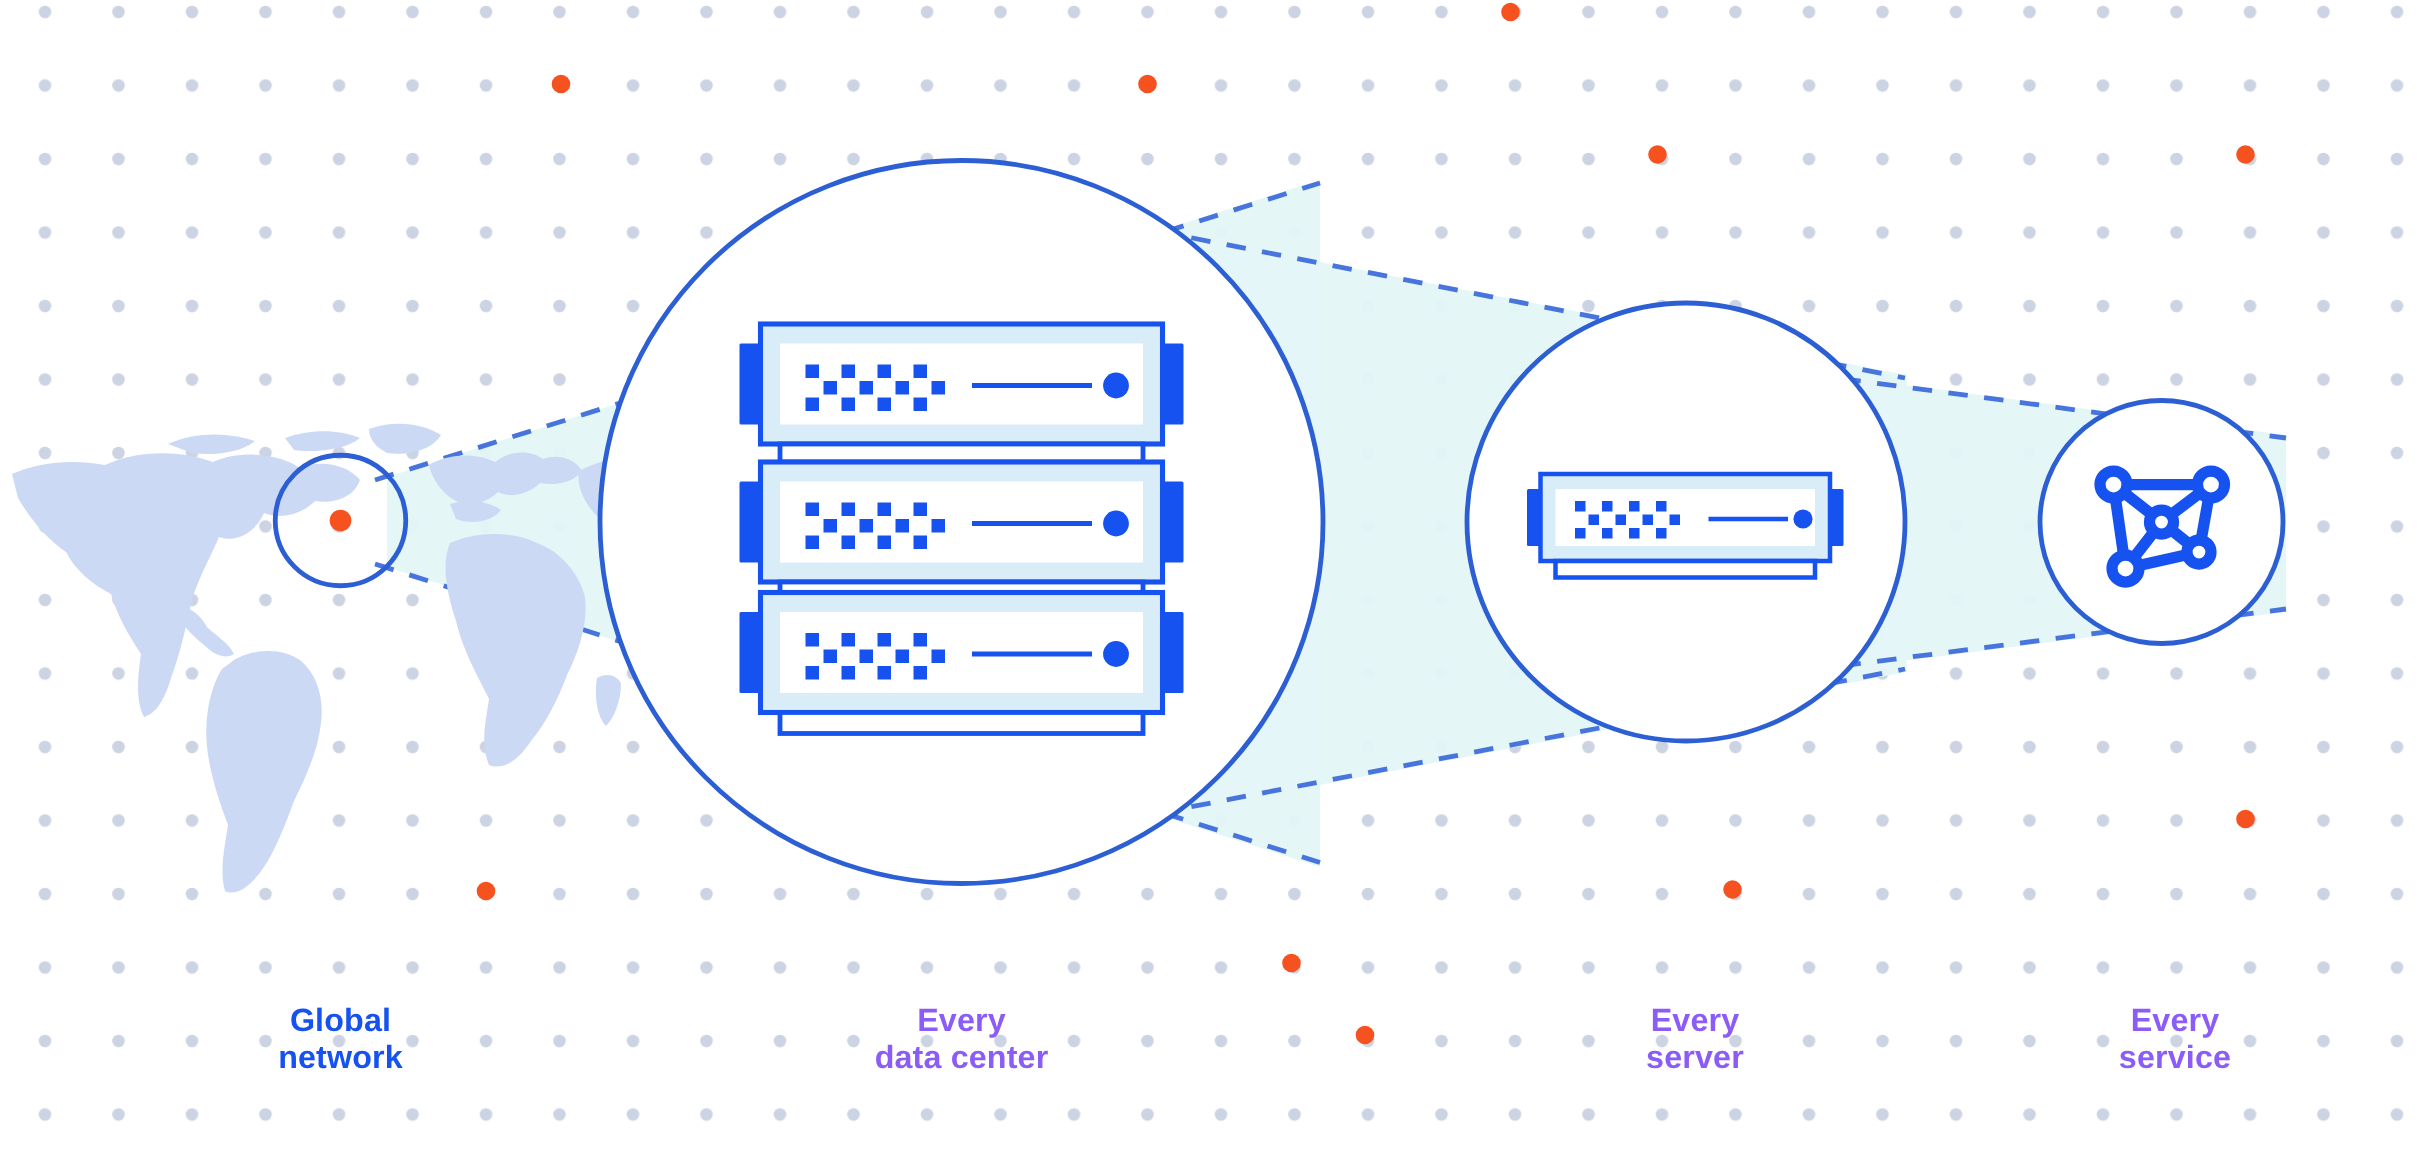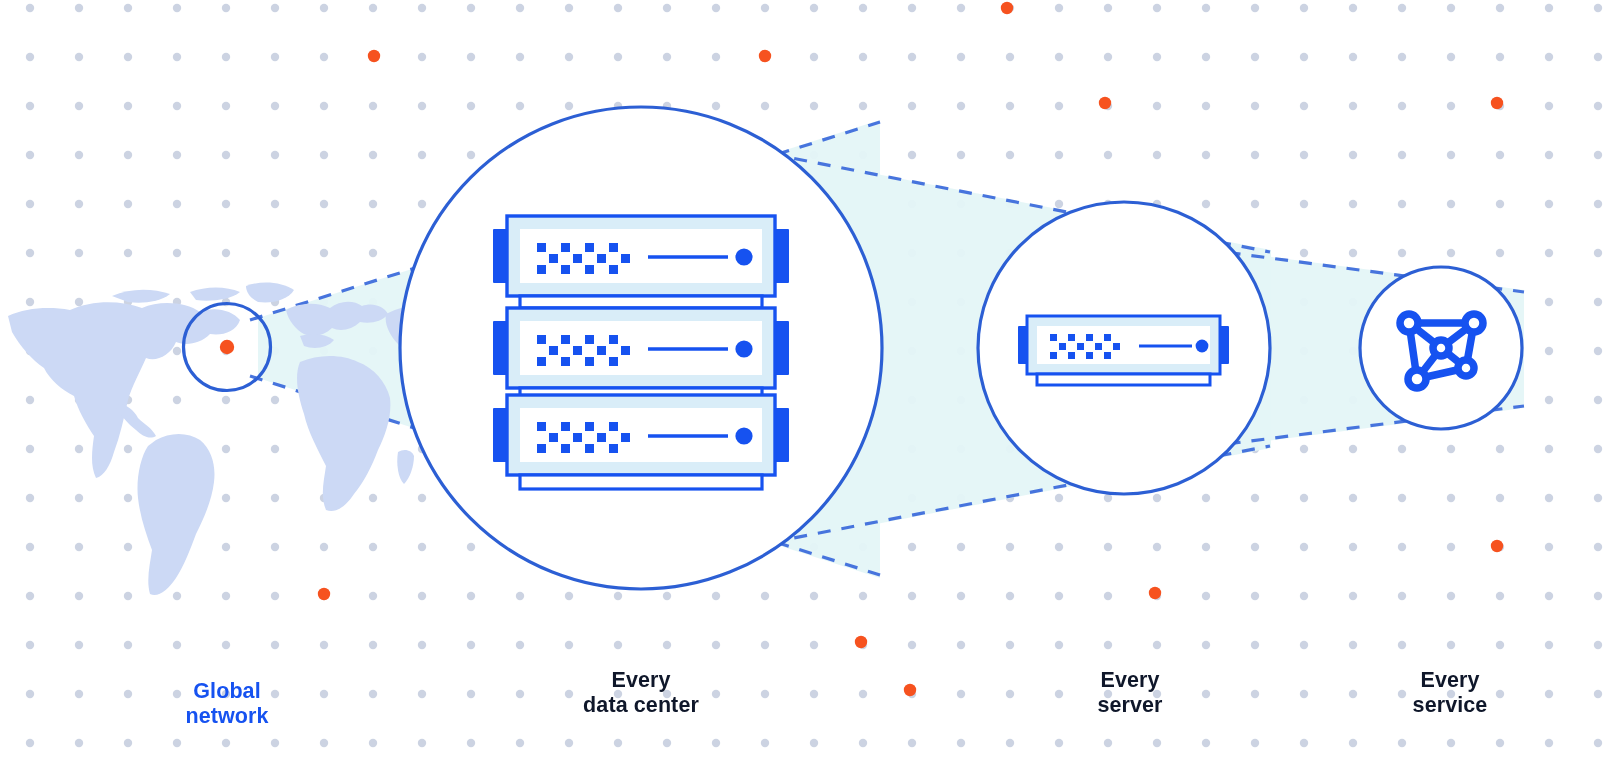--- a/index.html
+++ b/index.html
@@ -14,21 +14,21 @@
   #stage{position:absolute;left:0;top:0;width:1620px;height:782px;}
   #stage svg{display:block;width:1620px;height:782px;}
   .label{
     position:absolute;
     text-align:center;
     font-size:21.5px;
     font-weight:700;
     line-height:25px;
     letter-spacing:.1px;
     white-space:pre-line;
-    color:#0f172a;
+    color:#8b5cf6;
   }
   .label.accent{color:#1652f0;}
 </style>
 </head>
 <body>
 
 <div id="stage">
 <svg viewBox="0 0 1620 782" xmlns="http://www.w3.org/2000/svg">
   <defs>
 
@@ -272,21 +272,21 @@
     <circle cx="1497" cy="103" r="6.2"></circle>
     <circle cx="1497" cy="546" r="6.2"></circle>
     <circle cx="324" cy="594" r="6.2"></circle>
     <circle cx="1155" cy="593" r="6.2"></circle>
     <circle cx="861" cy="642" r="6.2"></circle>
     <circle cx="910" cy="690" r="6.2"></circle>
   </g>
 </svg>
 </div>
 
-<div class="label accent" style="left:127px;top:668px;width:200px;margin-top:11px;">Global
+<div class="label accent" style="left:127px;top:668px;width:200px;">Global
 network</div>
 
 <div class="label" style="left:521px;top:668px;width:240px;">Every
 data center</div>
 
 <div class="label" style="left:1030px;top:668px;width:200px;">Every
 server</div>
 
 <div class="label" style="left:1350px;top:668px;width:200px;">Every
 service</div>

